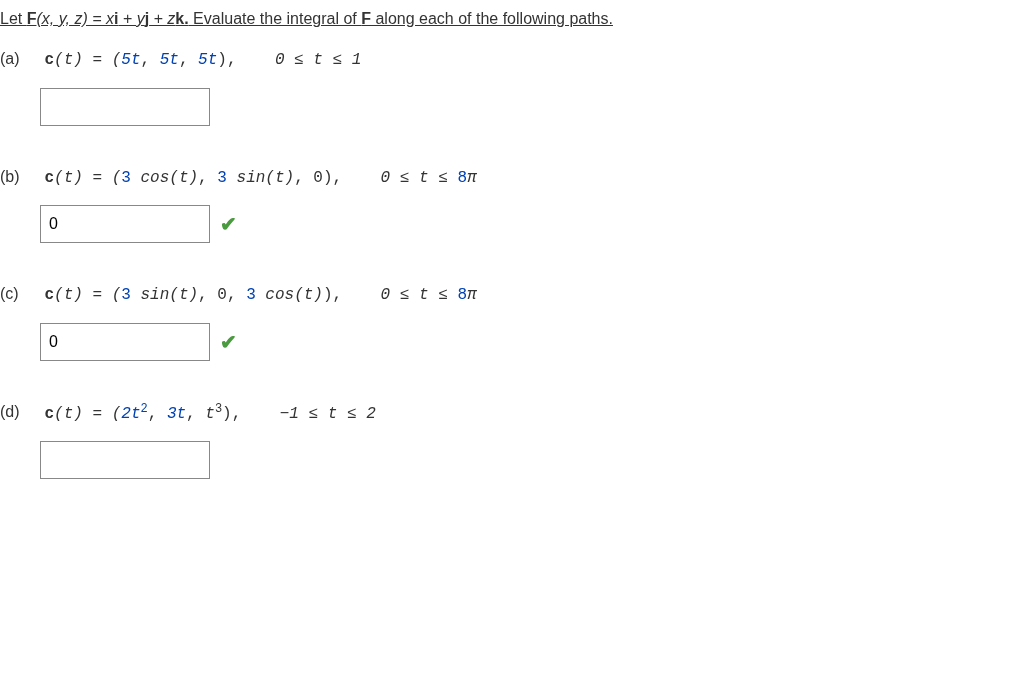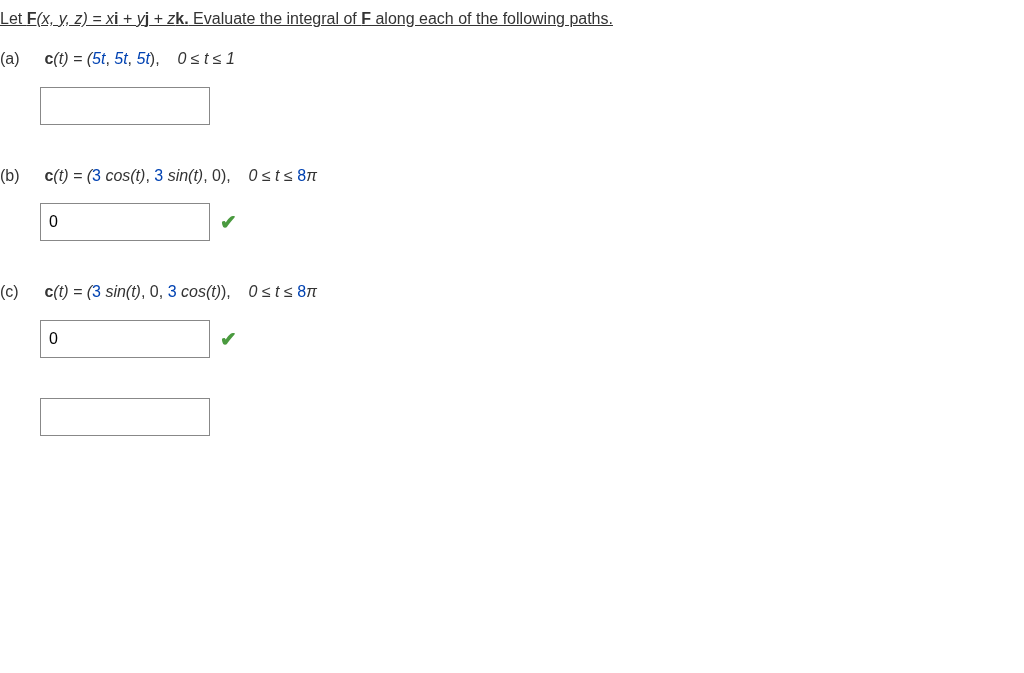--- a/index.html
+++ b/index.html
@@ -18,20 +18,21 @@
     .part {
       margin-bottom: 40px;
     }
     .part-label {
       display: inline-block;
       width: 40px;
       vertical-align: top;
     }
     .part-content {
       display: inline-block;
+      font-family: Liberation Mono, monospace;
     }
     .answer-row {
       margin-top: 16px;
       margin-left: 40px;
       display: flex;
       align-items: center;
       gap: 10px;
     }
     .answer-input {
       width: 170px;
@@ -95,16 +96,23 @@
       &nbsp;&nbsp;&nbsp;<span class="math-i">0 ≤ t ≤ </span><span class="blue">8</span><span class="pi">π</span>
     </span>
   </div>
   <div class="answer-row">
     <input type="text" class="answer-input" value="0" style="">
     <span class="check-icon">✔</span>
   </div>
 </div>
 
 <div class="part">
+  <div>
+    <span class="part-label">(d)</span>
+    <span class="part-content">
+      <span class="bold">c</span><span class="math-i">(t) = (</span><span class="blue math-i">2t</span><span class="blue sup">2</span><span>, </span><span class="blue math-i">3t</span><span>, </span><span class="math-i">t</span><span class="sup">3</span><span>),</span>
+      &nbsp;&nbsp;&nbsp;<span class="math-i">−1 ≤ t ≤ 2</span>
+    </span>
+  </div>
   <div class="answer-row">
     <input type="text" class="answer-input" value="" style="">
   </div>
 </div>
 
 </body></html>

